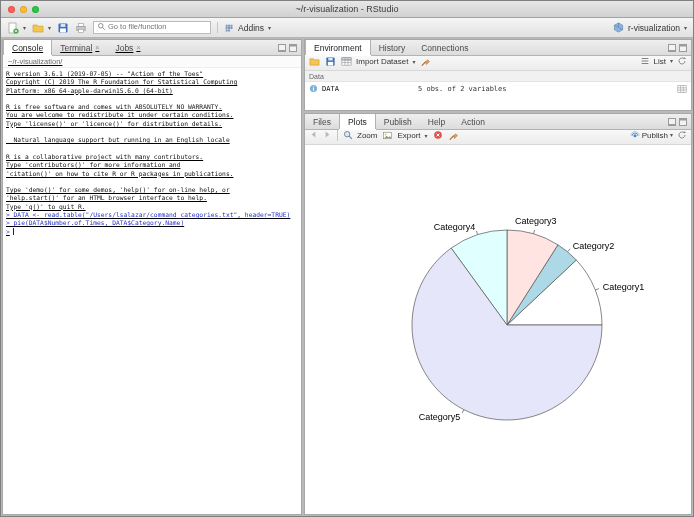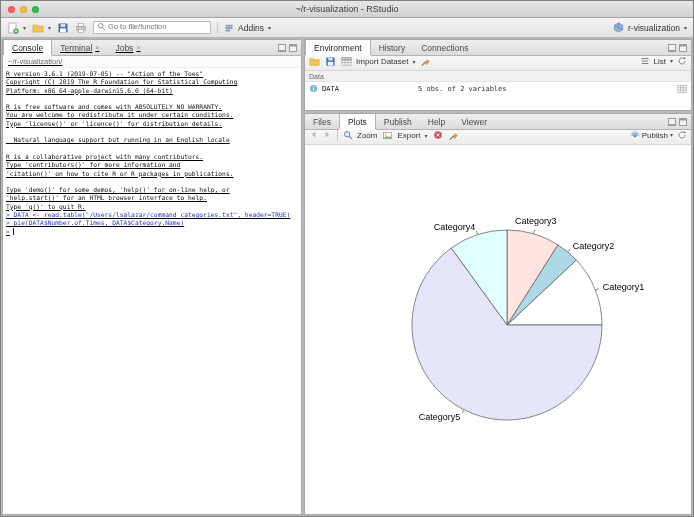--- a/index.html
+++ b/index.html
@@ -316,21 +316,21 @@
           <div class="tab active">
               <span>Plots</span>
             </div>
           <div class="tab">
               <span>Publish</span>
             </div>
           <div class="tab">
               <span>Help</span>
             </div>
           <div class="tab">
-              <span>Viewer</span>
+              <span>Action</span>
             </div>
           <div class="pane-btns">
             <span class="ic">
                 <svg width="8" height="8" viewBox="0 0 8 8">
                   <rect x="0.5" y="0.5" width="7" height="7" fill="#f2f2f2" stroke="#9b9b9b"></rect>
                   <path d="M1 6h6v1.5H1z" fill="#9b9b9b"></path>
                 </svg>
               </span>
             <span class="ic">
                 <svg width="8" height="8" viewBox="0 0 8 8">

